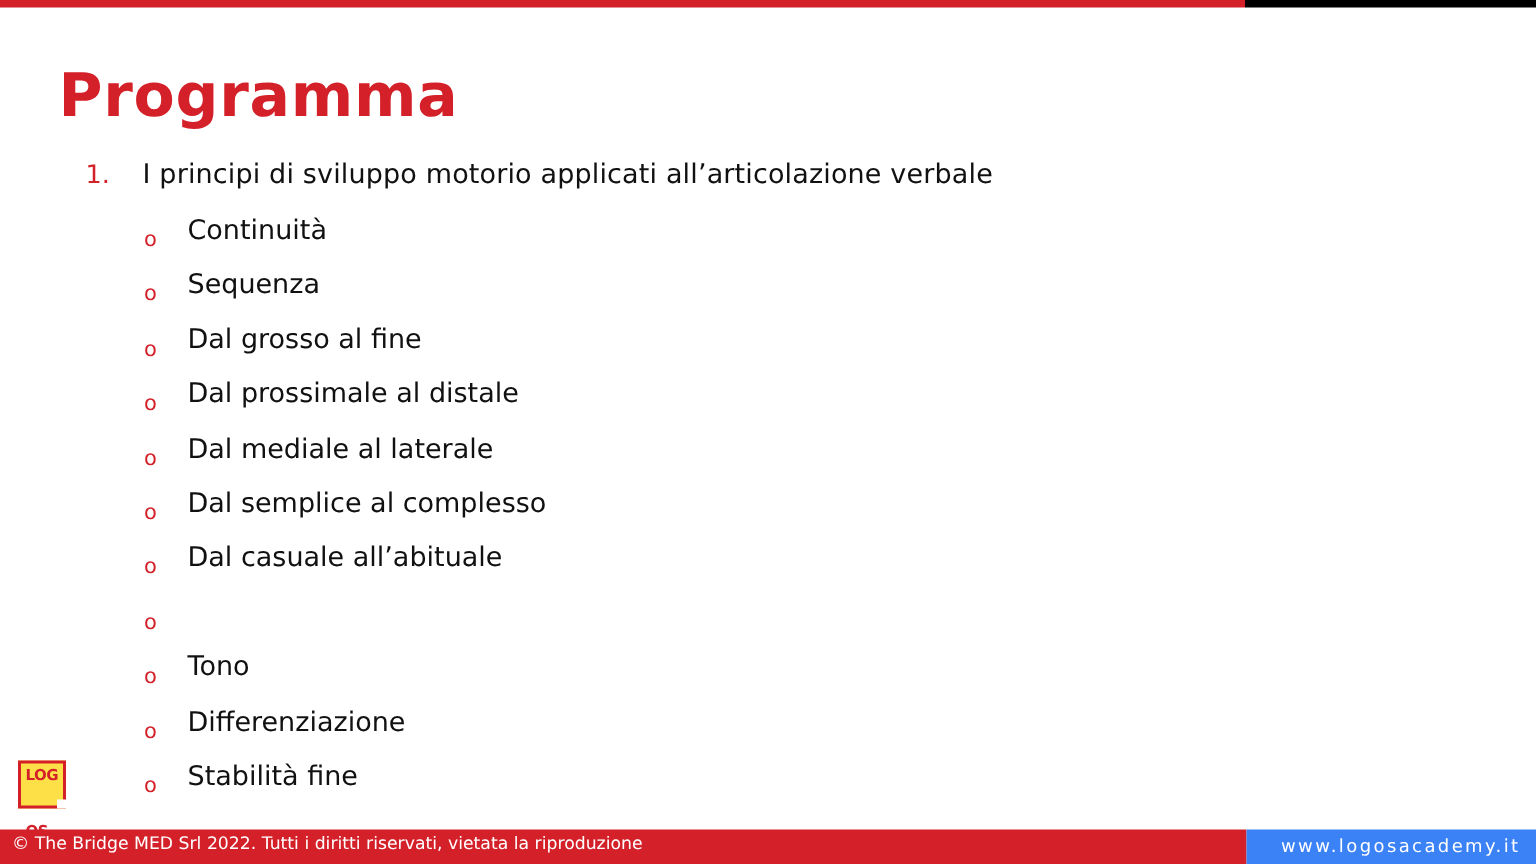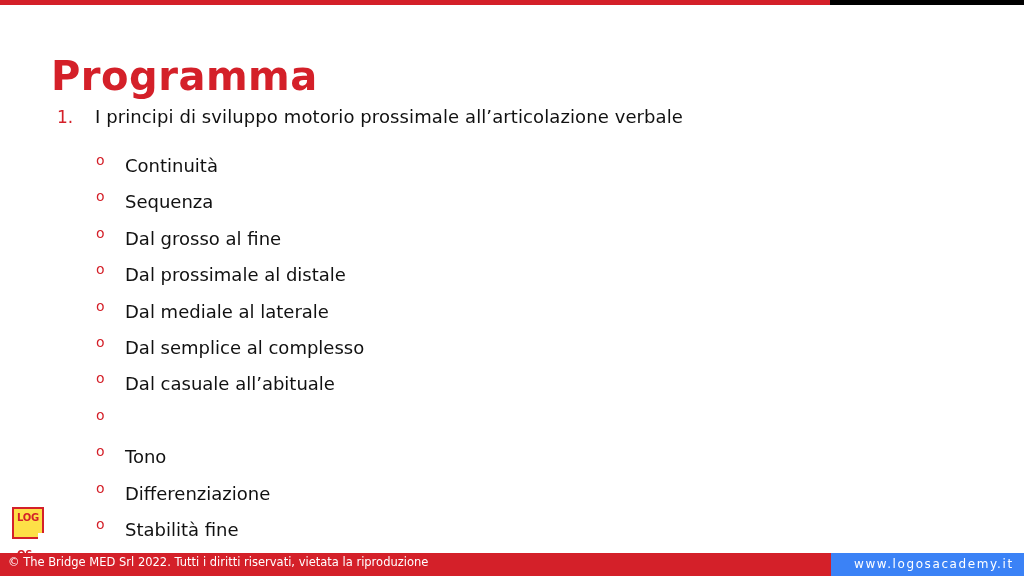--- a/index.html
+++ b/index.html
@@ -24,21 +24,21 @@
       height: 5px;
       display: flex;
     }
     .top-bar .red { width: 830px; background: #d42029; }
     .top-bar .black { flex: 1; background: #000000; }
 
     .title {
       position: absolute;
       left: 39px;
       top: 36px;
-      margin: 12px;
+      margin: 0;
       font-family: "DejaVu Sans", sans-serif;
       font-weight: bold;
       font-size: 40px;
       letter-spacing: 0.5px;
       color: #d42029;
       line-height: 56px;
     }
 
     .content {
       position: absolute;
@@ -86,21 +86,21 @@
       position: absolute;
       left: 96px;
       top: 6px;
       font-size: 14px;
       line-height: 26px;
       color: #d42029;
     }
     .subitem .txt {
       position: absolute;
       left: 125px;
-      top: 12px;
+      top: 0;
       font-size: 18px;
       line-height: 26px;
       color: #111111;
       white-space: nowrap;
     }
 
     .logo {
       position: absolute;
       left: 12px;
       top: 507px;
@@ -177,21 +177,21 @@
   <div class="top-bar">
     <div class="red"></div>
     <div class="black"></div>
   </div>
 
   <h1 class="title">Programma</h1>
 
   <div class="content">
     <div class="lvl1">
       <span class="num">1.</span>
-      <span class="txt">I principi di sviluppo motorio prossimale all’articolazione verbale</span>
+      <span class="txt">I principi di sviluppo motorio applicati all’articolazione verbale</span>
     </div>
 
     <div class="sublist">
       <div class="subitem">
         <span class="bullet">o</span>
         <span class="txt">Continuità</span>
       </div>
       <div class="subitem">
         <span class="bullet">o</span>
         <span class="txt">Sequenza</span>

